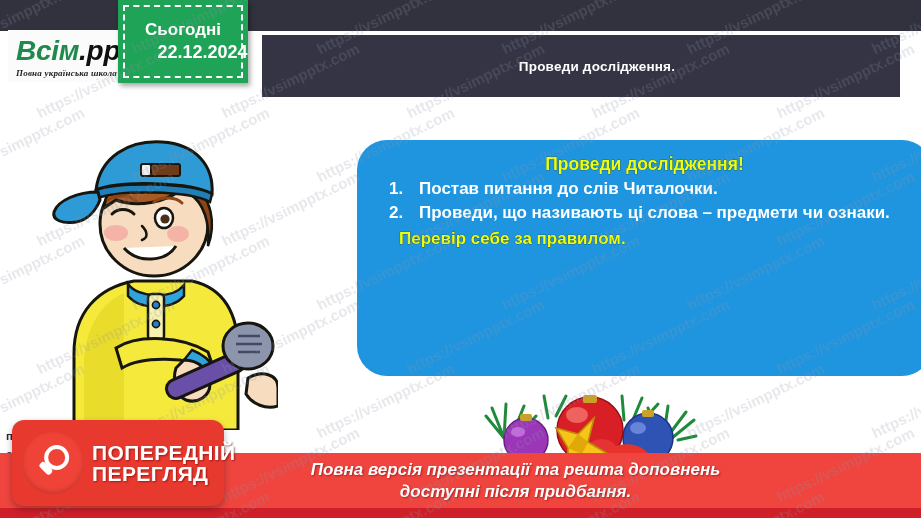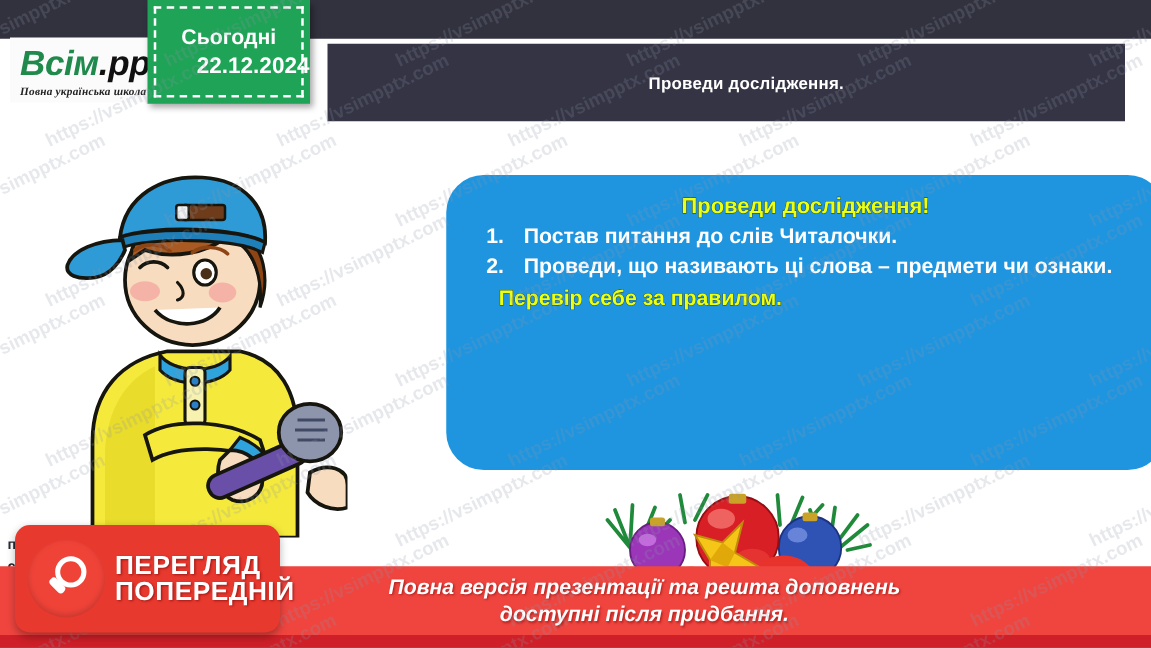--- a/index.html
+++ b/index.html
@@ -417,22 +417,22 @@
   <div class="banner-bottom-strip"></div>
 
   <div class="preview-badge">
     <div class="badge-circle">
       <svg viewBox="0 0 46 46" width="42" height="42">
         <circle cx="27" cy="17" r="11.5" fill="none" stroke="#ffffff" stroke-width="4.4"></circle>
         <rect x="7" y="25" width="16" height="7.5" rx="3.4" transform="rotate(45 15 29)" fill="#ffffff"></rect>
       </svg>
     </div>
     <div class="badge-text">
+      <div>ПОПЕРЕДНІЙ</div>
       <div>ПЕРЕГЛЯД</div>
-      <div>ПОПЕРЕДНІЙ</div>
     </div>
   </div>
 
   <div class="watermark-layer" id="wm-layer">
       <span class="wm" style="left: -60px; top: 8px;">https://vsimpptx.com</span>
       <span class="wm" style="left: 125px; top: 8px;">https://vsimpptx.com</span>
       <span class="wm" style="left: 310px; top: 8px;">https://vsimpptx.com</span>
       <span class="wm" style="left: 495px; top: 8px;">https://vsimpptx.com</span>
       <span class="wm" style="left: 680px; top: 8px;">https://vsimpptx.com</span>
       <span class="wm" style="left: 865px; top: 8px;">https://vsimpptx.com</span>

